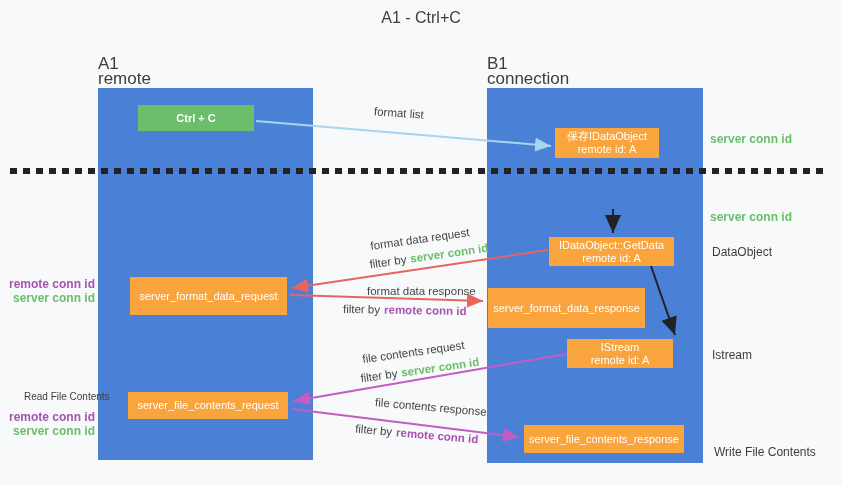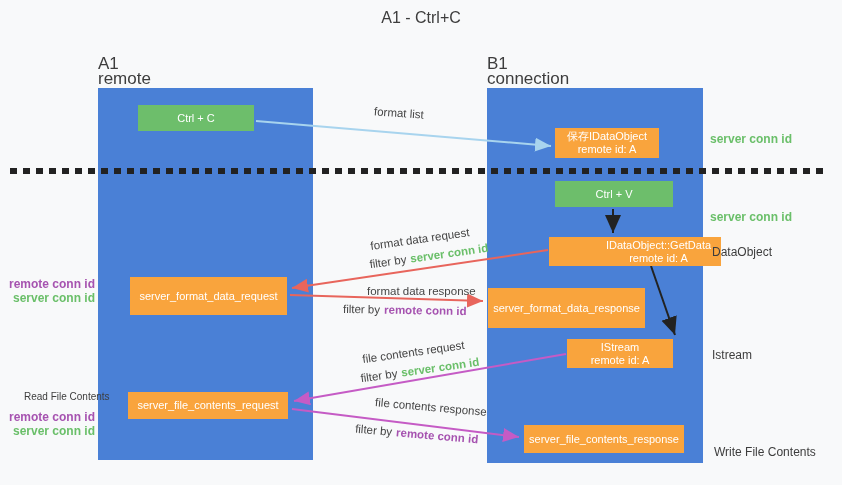--- a/index.html
+++ b/index.html
@@ -19,21 +19,21 @@
   .lane-header.b{left:487px;top:56px;width:216px;}
   .lane{position:absolute;background:var(--lane-blue);z-index:1;}
   .lane.a{left:98px;top:88px;width:215px;height:372px;}
   .lane.b{left:487px;top:88px;width:216px;height:375px;}
   .divider{position:absolute;left:10px;top:168px;width:816px;height:6px;z-index:4;
          background-image:repeating-linear-gradient(90deg,var(--black-arrow) 0 7px,transparent 7px 13px);}
   svg.arrows{position:absolute;left:0;top:0;z-index:2;pointer-events:none;}
   .node{position:absolute;z-index:3;display:flex;flex-direction:column;justify-content:center;
         align-items:center;color:#fff;font-size:11px;line-height:13px;text-align:center;}
   .node.orange{background:var(--node-orange);}
-  .node.green{background:var(--node-green);}
+  .node.green{background:var(--node-green);font-weight:bold;}
   .edge-label{position:absolute;z-index:5;font-size:11.5px;color:var(--label-text);white-space:nowrap;}
   .side-label{position:absolute;z-index:5;font-size:12px;color:var(--dark-text);white-space:nowrap;}
   .conn-green{color:var(--green-text);font-weight:bold;}
   .conn-purple{color:var(--purple-text);font-weight:bold;}
   .filter-part{margin-left:4px;}
   .left-cluster{position:absolute;left:0;width:95px;text-align:right;z-index:5;
         font-size:12px;line-height:14px;white-space:nowrap;}
   .rot-n8{transform:rotate(-8deg);}
   .rot-p4{transform:rotate(4deg);}
   .rot-p5{transform:rotate(5deg);}
@@ -88,25 +88,22 @@
 
   <div class="node green" style="left:138px;top:105px;width:116px;height:26px;">
     <div>Ctrl + C</div>
   </div>
 
   <div class="node orange" style="left:555px;top:128px;width:104px;height:30px;">
     <div>保存IDataObject</div>
     <div>remote id: A</div>
   </div>
 
-  <div class="node green" style="left:555px;top:181px;width:118px;height:26px;">
-    <div>Ctrl + V</div>
-  </div>
 
-  <div class="node orange" style="left:549px;top:237px;width:125px;height:29px;padding-left:47px;">
+  <div class="node orange" style="left:549px;top:237px;width:125px;height:29px;">
     <div>IDataObject::GetData</div>
     <div>remote id: A</div>
   </div>
 
   <div class="node orange" style="left:130px;top:277px;width:157px;height:38px;">
     <div>server_format_data_request</div>
   </div>
 
   <div class="node orange" style="left:488px;top:288px;width:157px;height:40px;">
     <div>server_format_data_response</div>

